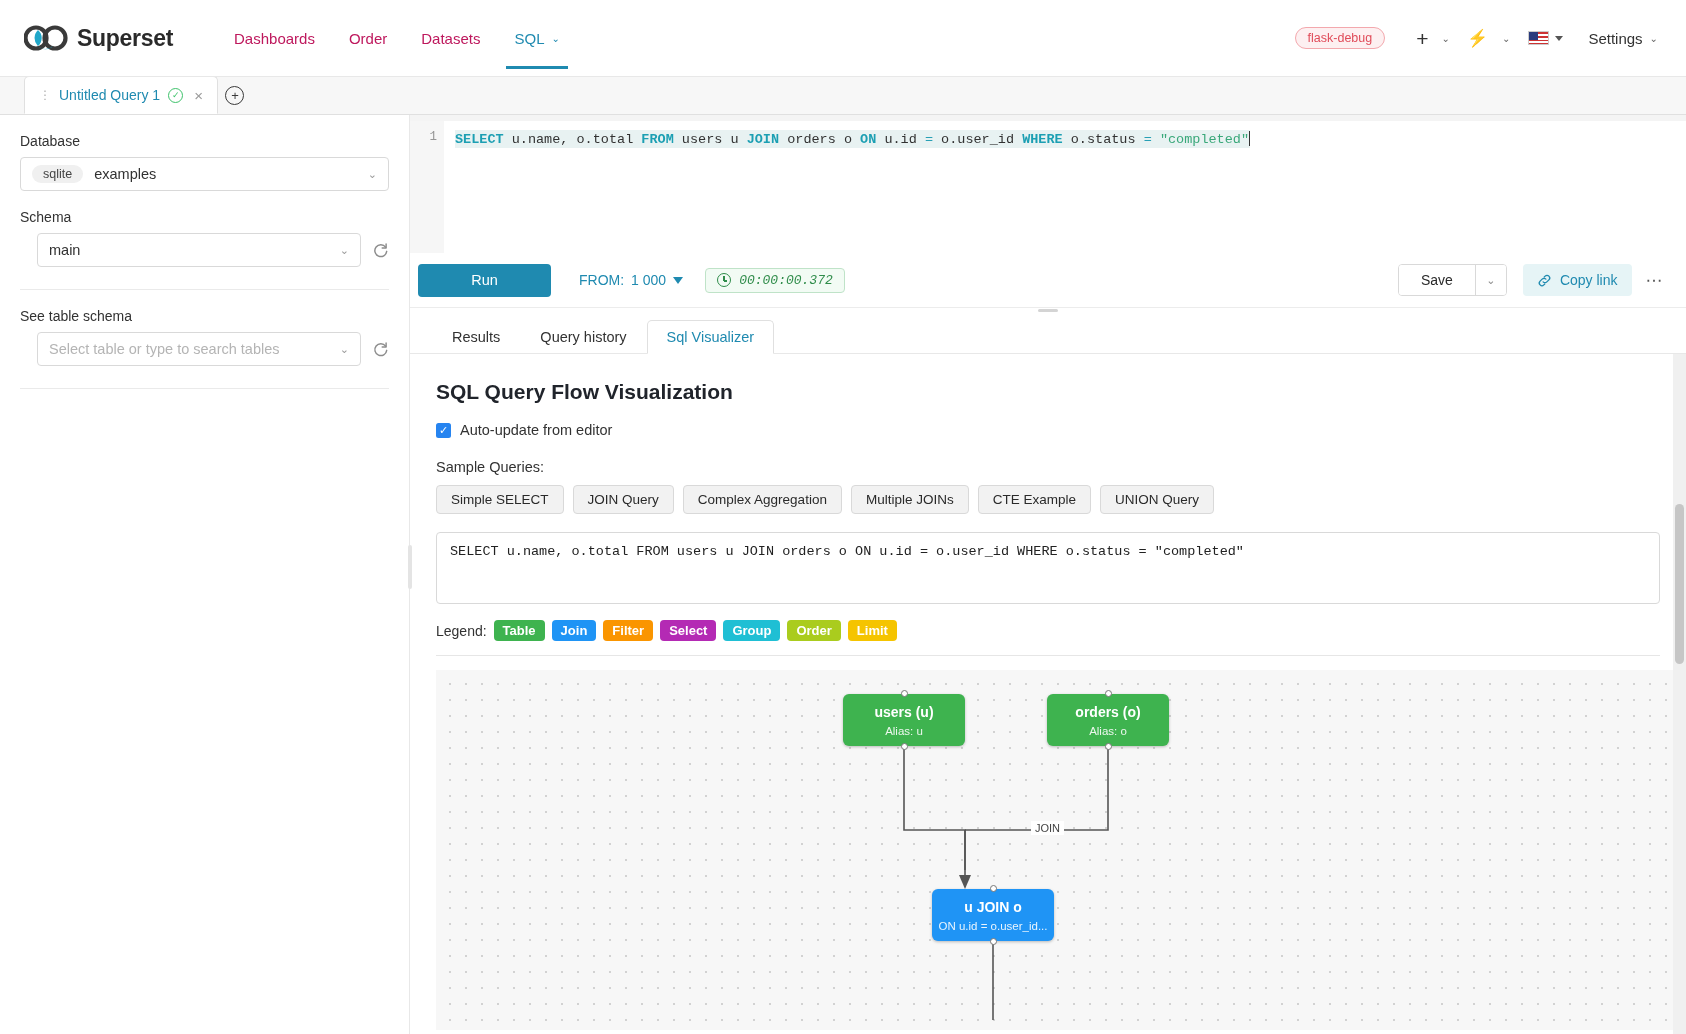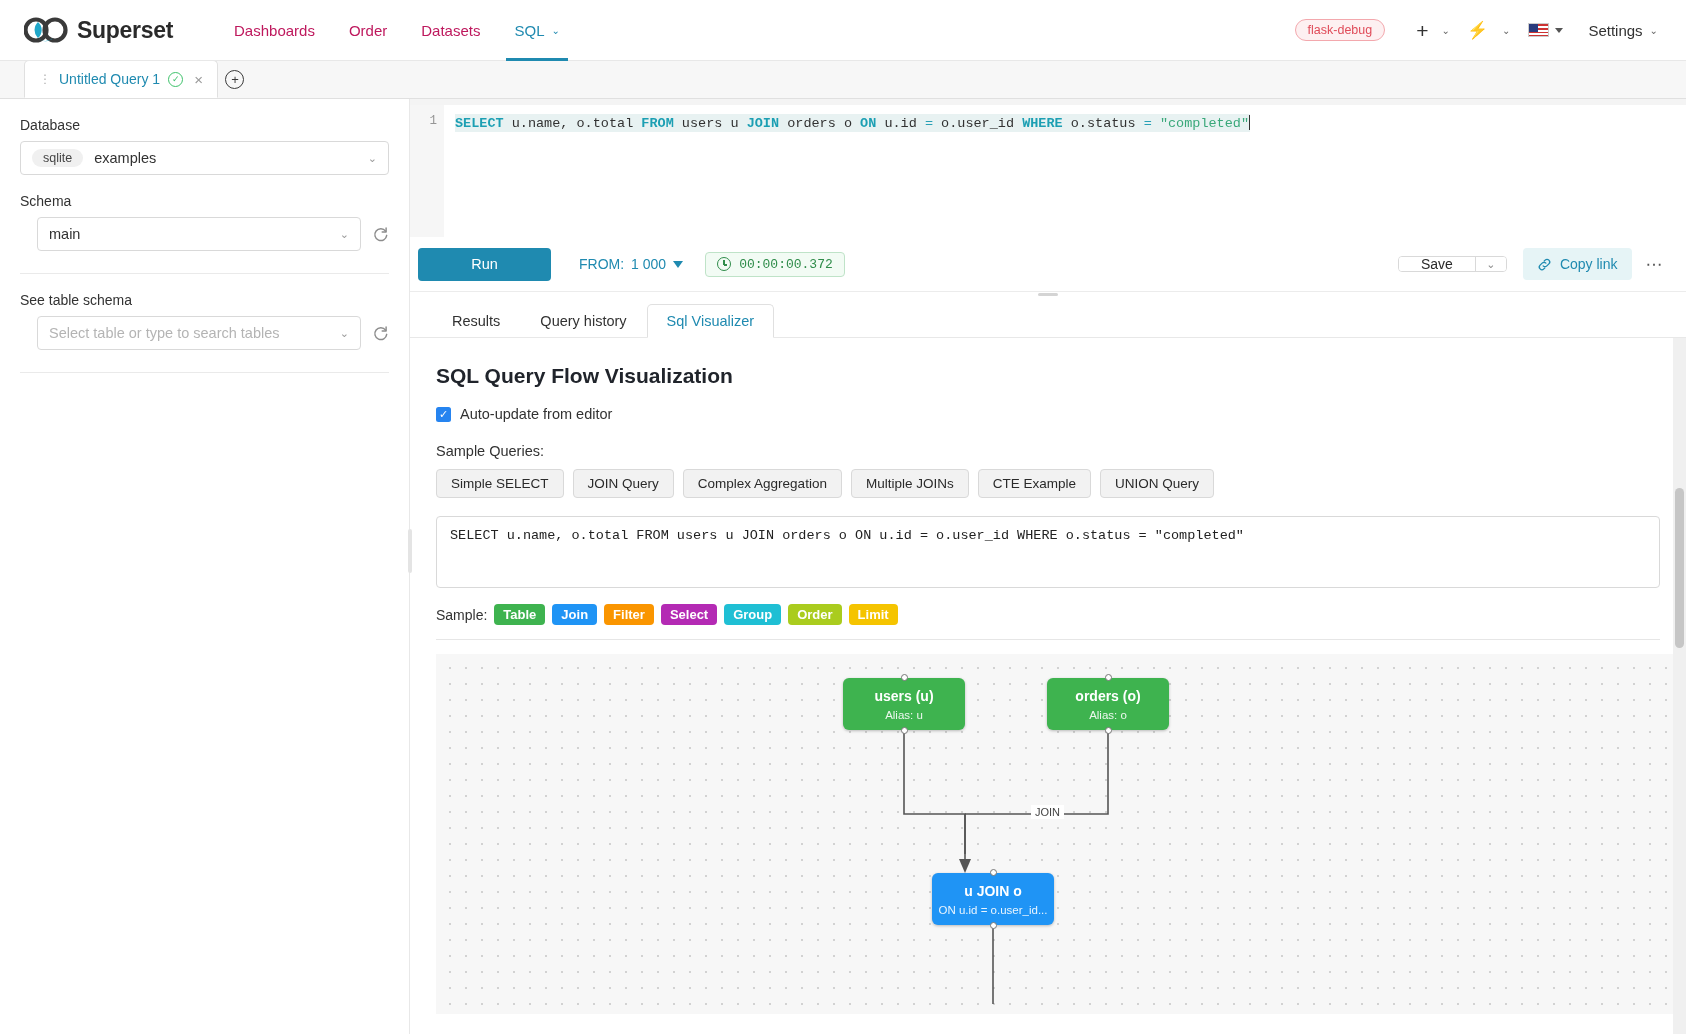--- a/index.html
+++ b/index.html
@@ -7,21 +7,21 @@
   body {
     width:1686px; height:1034px;
     font-family:"Liberation Sans", sans-serif;
     font-size:14px; color:#323232;
     background:#fff; overflow:hidden;
     position:relative;
   }
 
   
   .navbar {
-    height:61px; border-bottom:1px solid #e8e8e8;
+    height:77px; border-bottom:1px solid #e8e8e8;
     display:flex; align-items:center; padding:0 24px;
     background:#fff; position:relative; z-index:5;
   }
   .brand { display:flex; align-items:center; gap:9px; margin-right:44px; }
   .brand-logo { width:44px; height:26px; flex:none; }
   .brand-text { font-size:23px; font-weight:bold; color:#2a2a2a; letter-spacing:-.3px; }
   .nav-links { display:flex; align-items:center; gap:0; height:61px; }
   .nav-link {
     padding:0 17px; height:61px; display:flex; align-items:center;
     font-size:15px; color:#be185d; cursor:pointer; position:relative;
@@ -119,26 +119,27 @@
     width:133px; height:33px; background:#1f8ab0; color:#fff; border:none; border-radius:4px;
     font-size:14.5px; cursor:pointer; font-family:inherit;
   }
   .limit-ctl { display:flex; align-items:center; gap:7px; margin-left:28px; color:#1f8ab0; font-size:14px; cursor:pointer; }
   .limit-ctl b { font-weight:normal; }
   .tri-down { width:0;height:0;border-left:5px solid transparent;border-right:5px solid transparent;border-top:7px solid #1f8ab0; }
   .timer {
     margin-left:22px; border:1px solid #bfe3c8; background:#f2fbf4; color:#2f8c4a;
     border-radius:4px; padding:4px 11px; font-size:13px; display:flex; align-items:center; gap:8px;
     font-family:"Liberation Mono", monospace;
+    font-style:italic;
   }
   .clock { width:14px;height:14px;border:1.4px solid #2f8c4a;border-radius:50%; position:relative; flex:none;}
   .clock:before{content:"";position:absolute;left:5.2px;top:2.4px;width:1.2px;height:4.6px;background:#2f8c4a;}
   .clock:after{content:"";position:absolute;left:5.6px;top:6.4px;width:3.6px;height:1.2px;background:#2f8c4a;}
   .tb-right { margin-left:auto; display:flex; align-items:center; gap:0; }
-  .save-group { display:flex; border:1px solid #d9d9d9; border-radius:4px; overflow:hidden; height:16px; }
+  .save-group { display:flex; border:1px solid #d9d9d9; border-radius:4px; overflow:hidden; height:32px; }
   .save-btn { padding:0 22px; display:flex; align-items:center; font-size:14px; color:#2a2a2a; cursor:pointer; background:#fff; }
   .save-caret { width:31px; display:flex; align-items:center; justify-content:center; border-left:1px solid #d9d9d9; color:#8c8c8c; font-size:11px; cursor:pointer; background:#fff; }
   .copylink {
     margin-left:16px; background:#e6f4f6; color:#1f8ab0; border-radius:4px; height:32px;
     display:flex; align-items:center; gap:8px; padding:0 14px; font-size:14px; cursor:pointer;
   }
   .dots { margin-left:14px; color:#555; font-size:17px; letter-spacing:1.5px; cursor:pointer; }
   .drag-handle { position:absolute; left:50%; transform:translateX(-50%); bottom:-5px; width:20px; height:3px; background:#d4d4d4; border-radius:2px;}
 
   
@@ -386,21 +387,21 @@
           <button class="sample-btn">JOIN Query</button>
           <button class="sample-btn">Complex Aggregation</button>
           <button class="sample-btn">Multiple JOINs</button>
           <button class="sample-btn">CTE Example</button>
           <button class="sample-btn">UNION Query</button>
         </div>
 
         <textarea class="sqlbox" style="">SELECT u.name, o.total FROM users u JOIN orders o ON u.id = o.user_id WHERE o.status = "completed"</textarea>
 
         <div class="legend">
-          <span>Sample:</span>
+          <span>Legend:</span>
           <span class="chip" style="background:#3eb34f">Table</span>
           <span class="chip" style="background:#1f94f5">Join</span>
           <span class="chip" style="background:#fa9500">Filter</span>
           <span class="chip" style="background:#b42ab4">Select</span>
           <span class="chip" style="background:#1fbfd4">Group</span>
           <span class="chip" style="background:#aacc1e">Order</span>
           <span class="chip" style="background:#f5c400">Limit</span>
         </div>
 
         <div class="hr2"></div>

